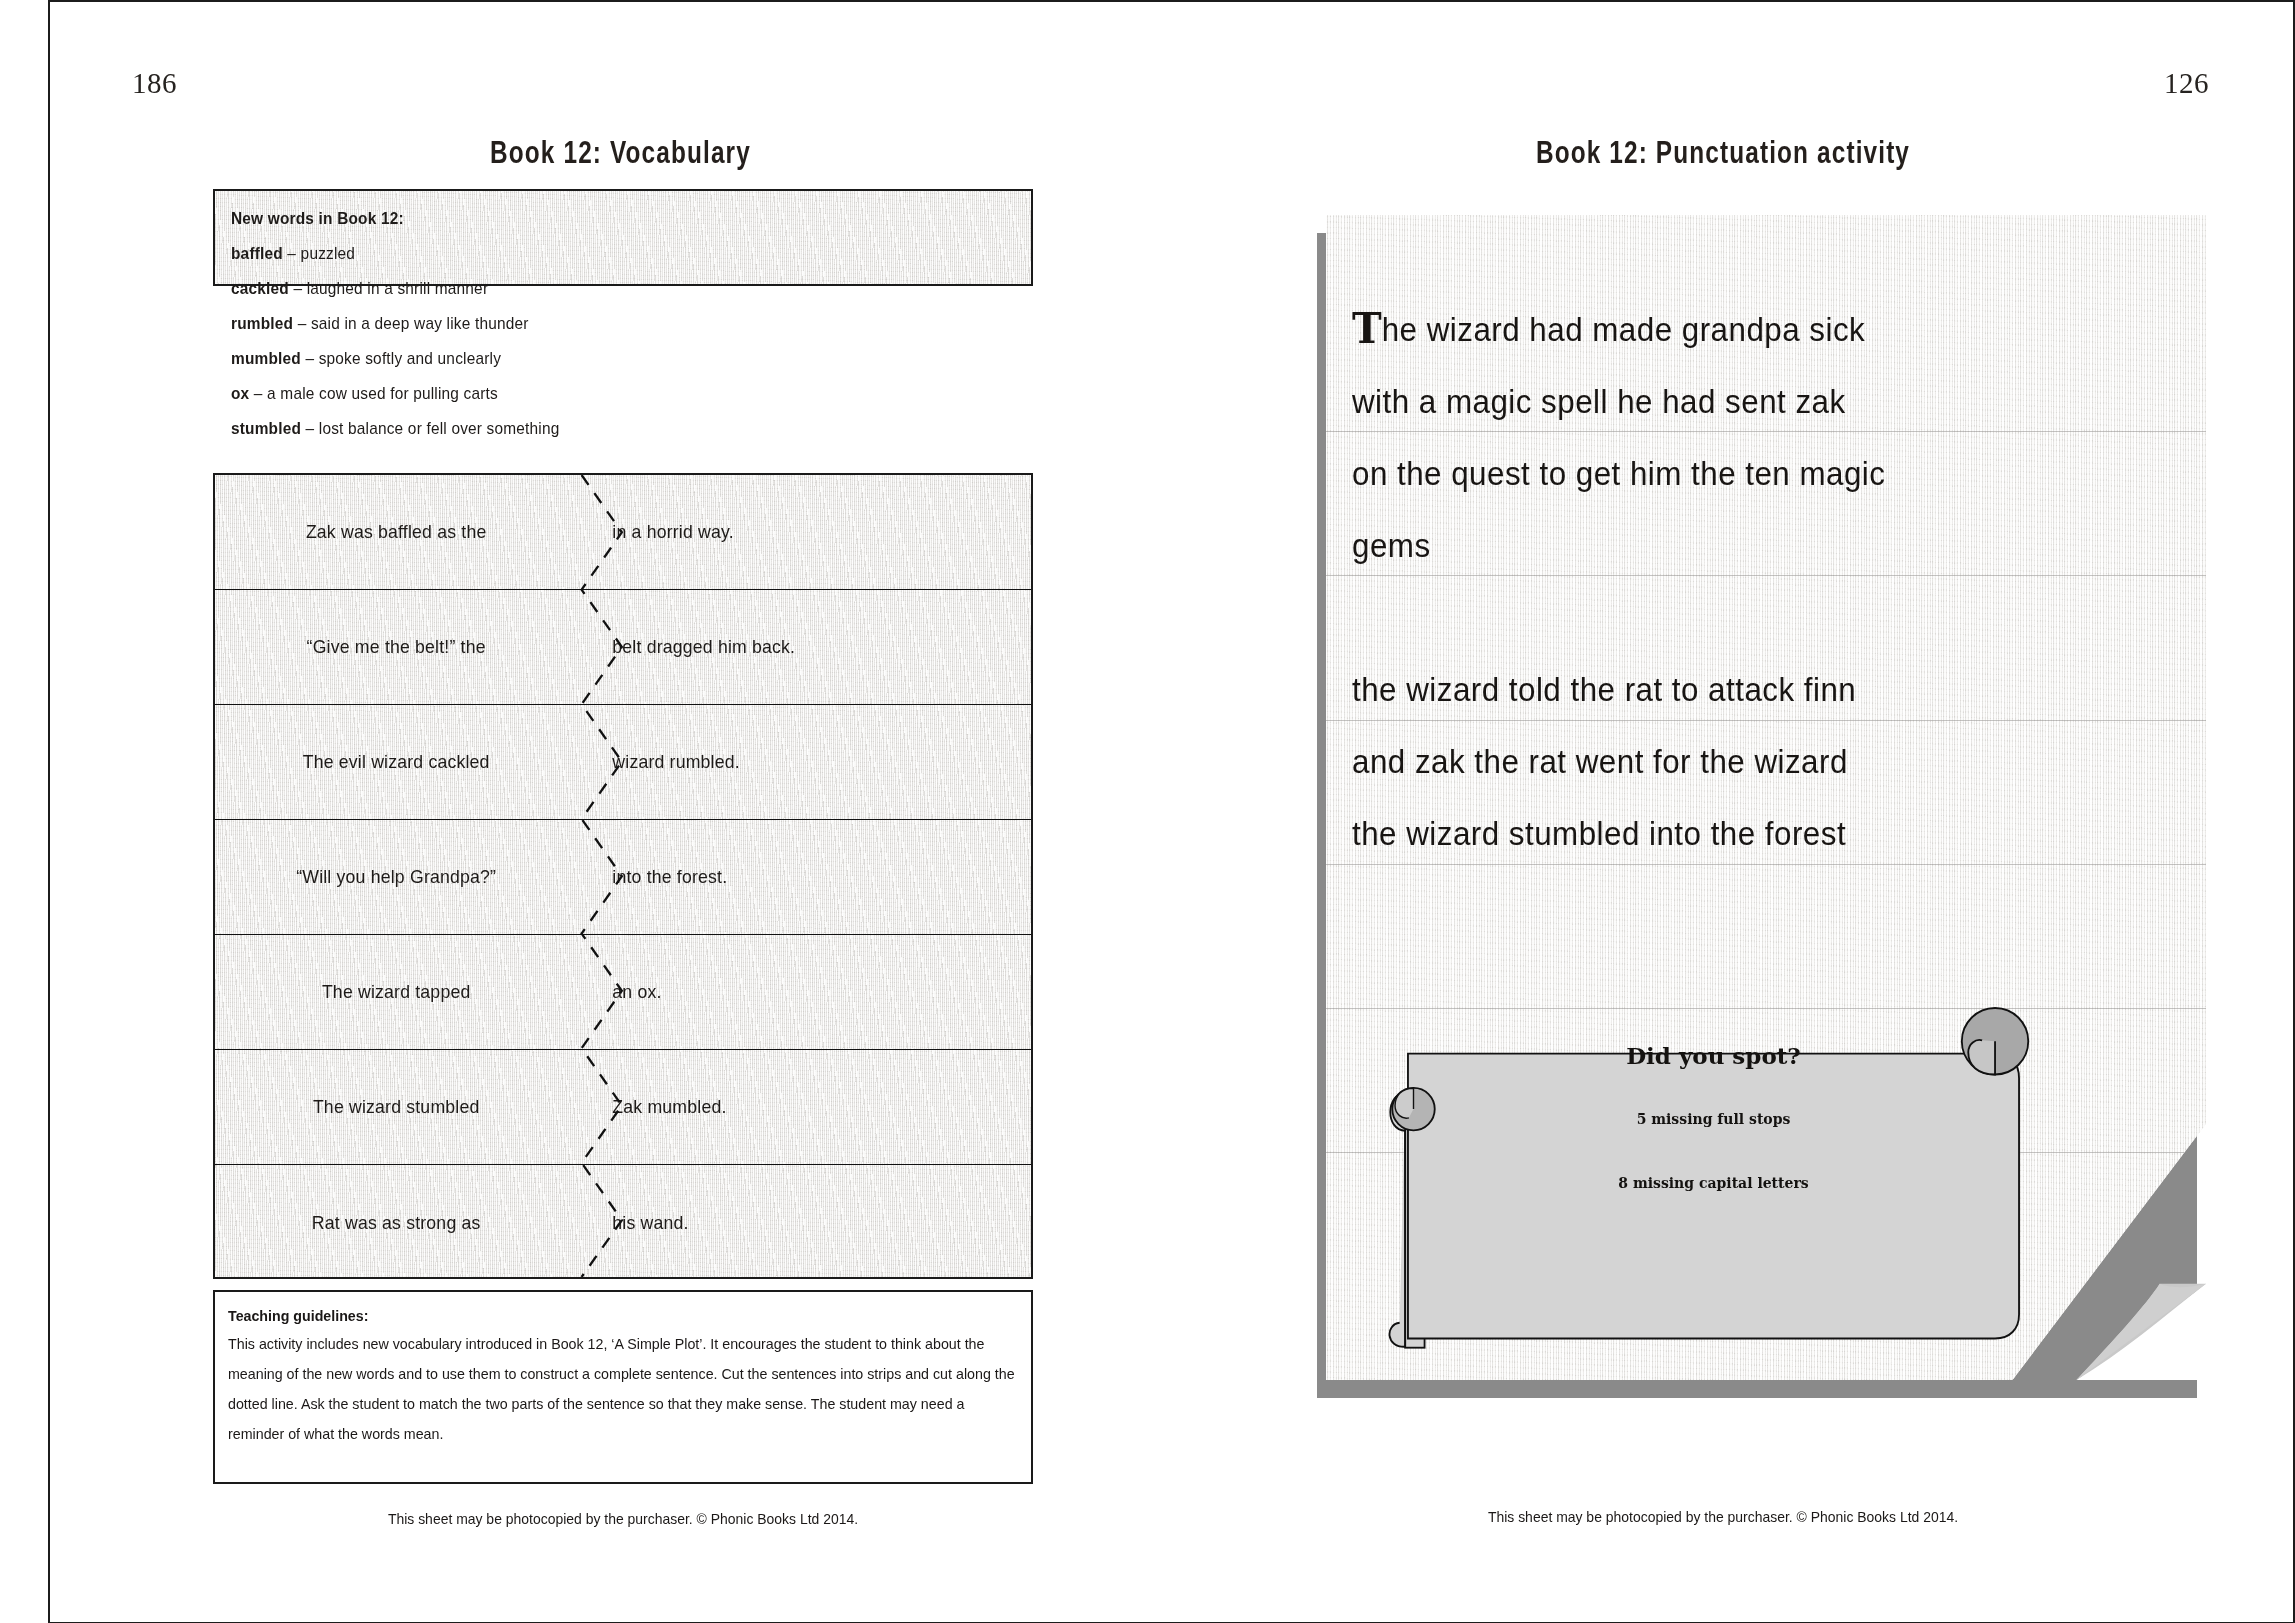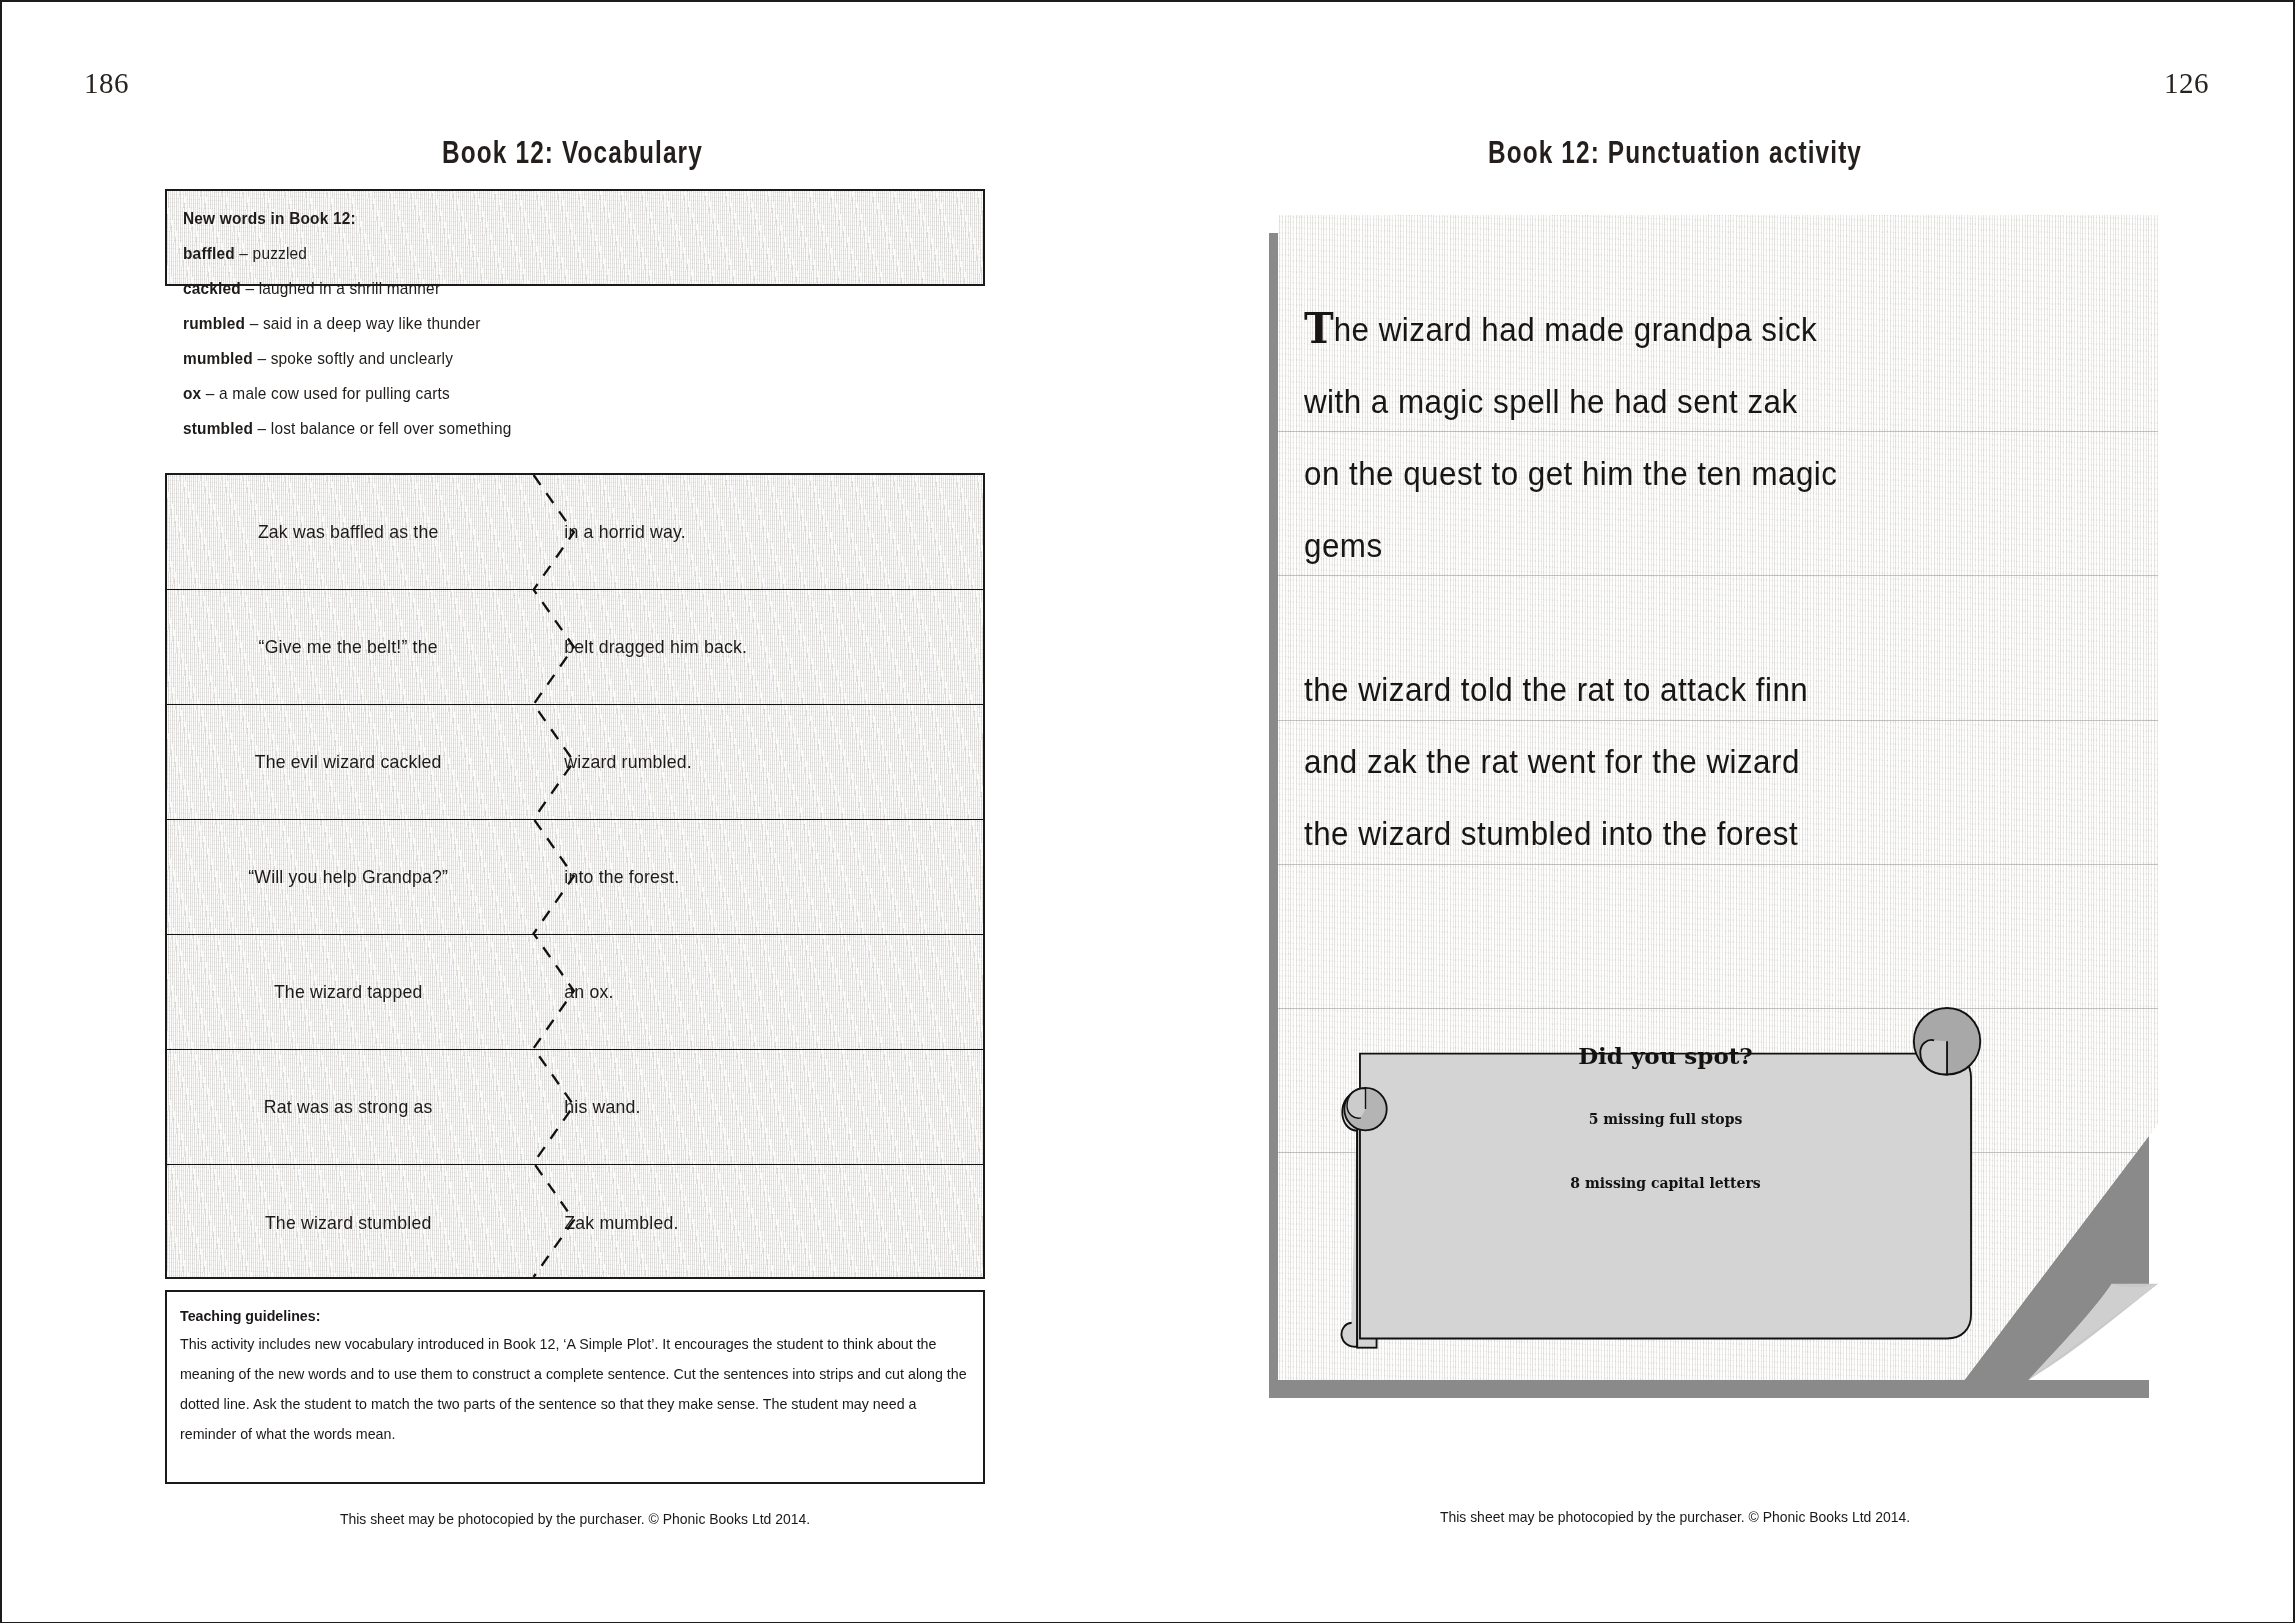--- a/index.html
+++ b/index.html
@@ -7,20 +7,21 @@
     width:2295px;height:1624px;
     font-family:"Liberation Sans", sans-serif;
     -webkit-font-smoothing:antialiased;
     position:relative;overflow:hidden;
   }
   .page-frame{
     position:absolute;inset:0;
     border:2.3px solid #1c1c1c;
     box-sizing:border-box;
     background:#ffffff;
+    margin-left:48px;
   }
 
   
   .folio{
     position:absolute;top:65px;
     font-family:"Liberation Serif", serif;
     font-size:29px;color:#262320;letter-spacing:0.5px;
   }
   .folio-left{left:82px;}
   .folio-right{right:84px;}
@@ -197,26 +198,26 @@
           </div>
           <div class="strip-row">
             <div class="strip-a">“Will you help Grandpa?”</div>
             <div class="strip-b">into the forest.</div>
           </div>
           <div class="strip-row">
             <div class="strip-a">The wizard tapped</div>
             <div class="strip-b">an ox.</div>
           </div>
           <div class="strip-row">
+            <div class="strip-a">The wizard stumbled</div>
+            <div class="strip-b">Zak mumbled.</div>
+          </div>
+          <div class="strip-row">
             <div class="strip-a">Rat was as strong as</div>
             <div class="strip-b">his wand.</div>
-          </div>
-          <div class="strip-row">
-            <div class="strip-a">The wizard stumbled</div>
-            <div class="strip-b">Zak mumbled.</div>
           </div>
         </div>
       <svg class="zig" viewBox="0 0 1765 1735" preserveAspectRatio="none">
         <path d="M793 0 L880 124 L793 248 L880 372 L793 496 L880 620 L793 744
                  L880 868 L793 992 L880 1116 L793 1240 L880 1364 L793 1488 L880 1612 L793 1735" fill="none" stroke="#111" stroke-width="5" stroke-dasharray="26 22"></path>
       </svg>
     </div>
 
     <div class="guide-box">
       <div class="guide-head">Teaching guidelines:</div>

